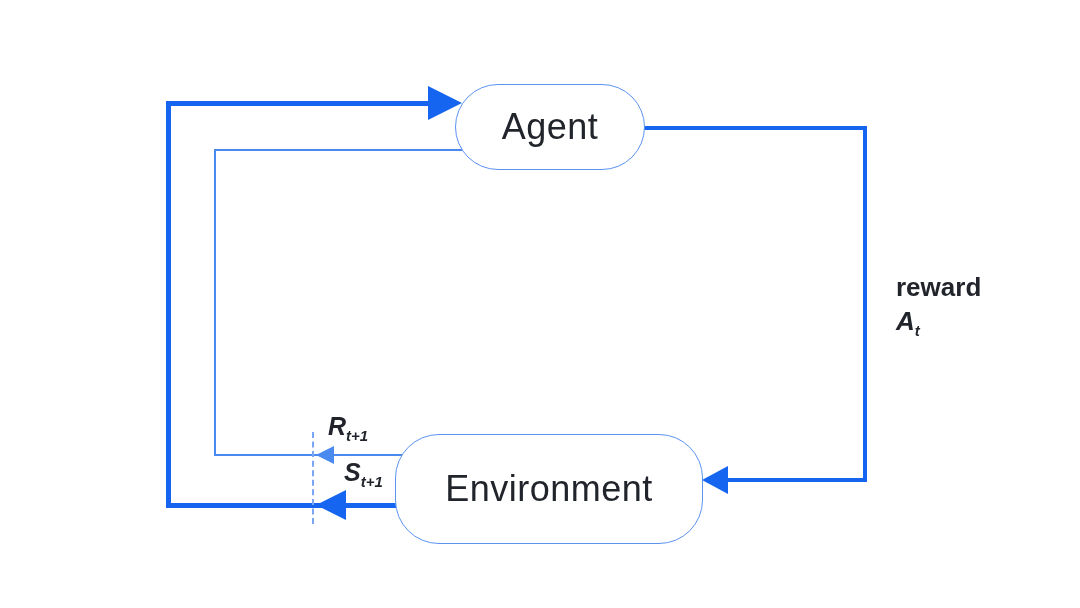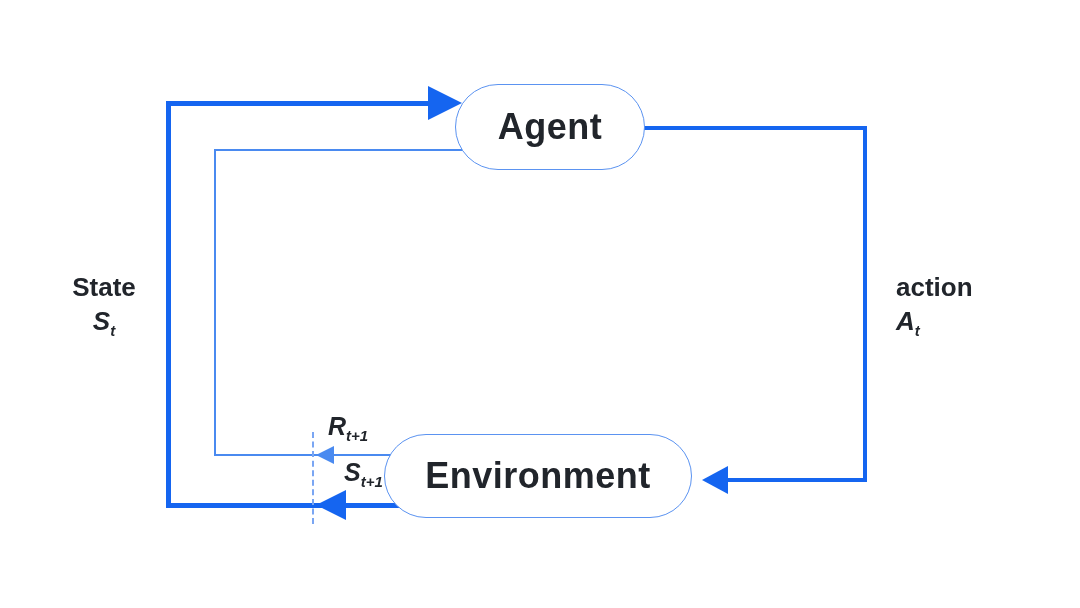--- a/index.html
+++ b/index.html
@@ -74,26 +74,26 @@
   
   .pill {
     position: absolute;
     background: #ffffff;
     border: 1.5px solid var(--node-border-blue);
     border-radius: 44px;
     display: flex;
     align-items: center;
     justify-content: center;
     font-size: 36px;
-    font-weight: 700;
+    font-weight: 400;
     color: var(--text-dark);
     letter-spacing: 0.5px;
   }
   .pill-agent { left: 455px; top: 84px;  width: 190px; height: 86px; }
-  .pill-env   { left: 384px; top: 434px; width: 308px; height: 84px; }
+  .pill-env   { left: 395px; top: 434px; width: 308px; height: 110px; }
 
   
   .lbl {
     position: absolute;
     color: var(--text-dark);
     font-size: 26px;
     font-weight: 700;
     line-height: 1.32;
     text-align: center;
   }
@@ -142,28 +142,24 @@
 
   <div class="time-dashed"></div>
 
   <div class="pill pill-agent">
     <span>Agent</span>
   </div>
   <div class="pill pill-env">
     <span>Environment</span>
   </div>
 
-  <div class="lbl lbl-state">
-    <span>State</span><br>
-    <span class="sym">S</span><sub>t</sub>
-  </div>
 
 
   <div class="lbl lbl-action">
-    <span>action</span><br>
+    <span>reward</span><br>
     <span class="sym">A</span><sub>t</sub>
   </div>
 
   <div class="mini mini-rnext">
     <span>R</span><sub>t+1</sub>
   </div>
 
   <div class="mini mini-snext">
     <span>S</span><sub>t+1</sub>
   </div>

